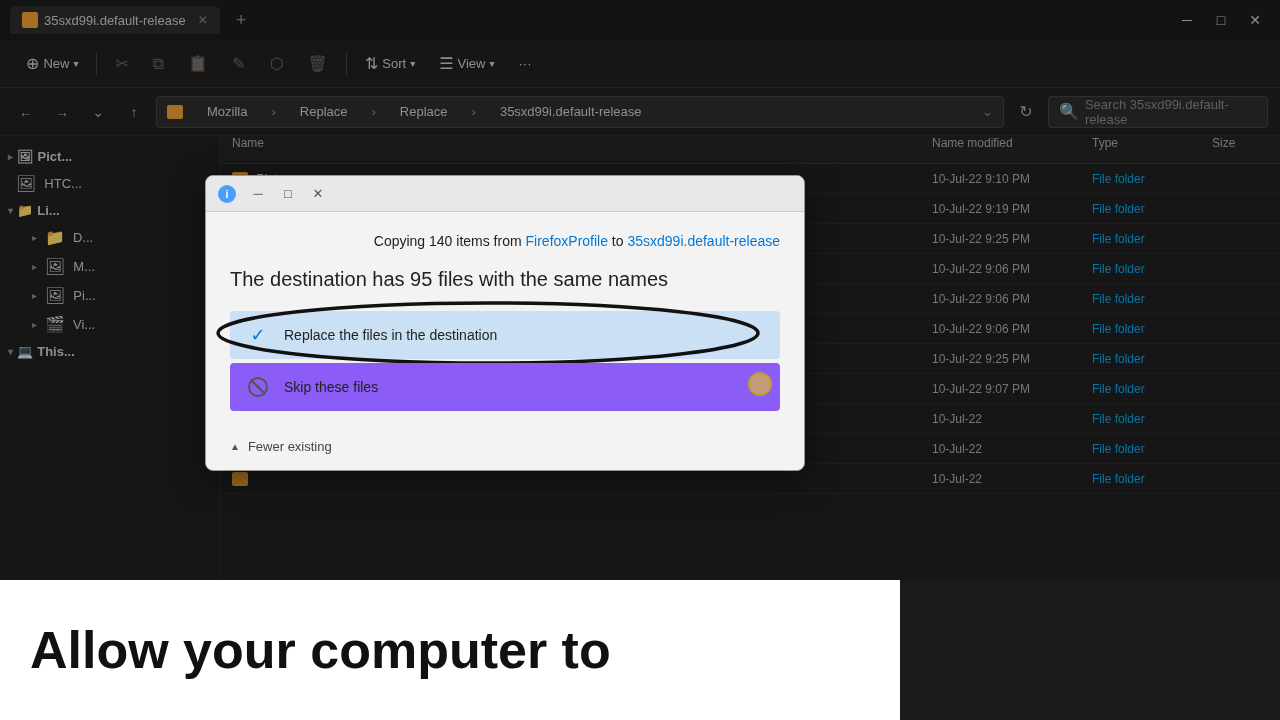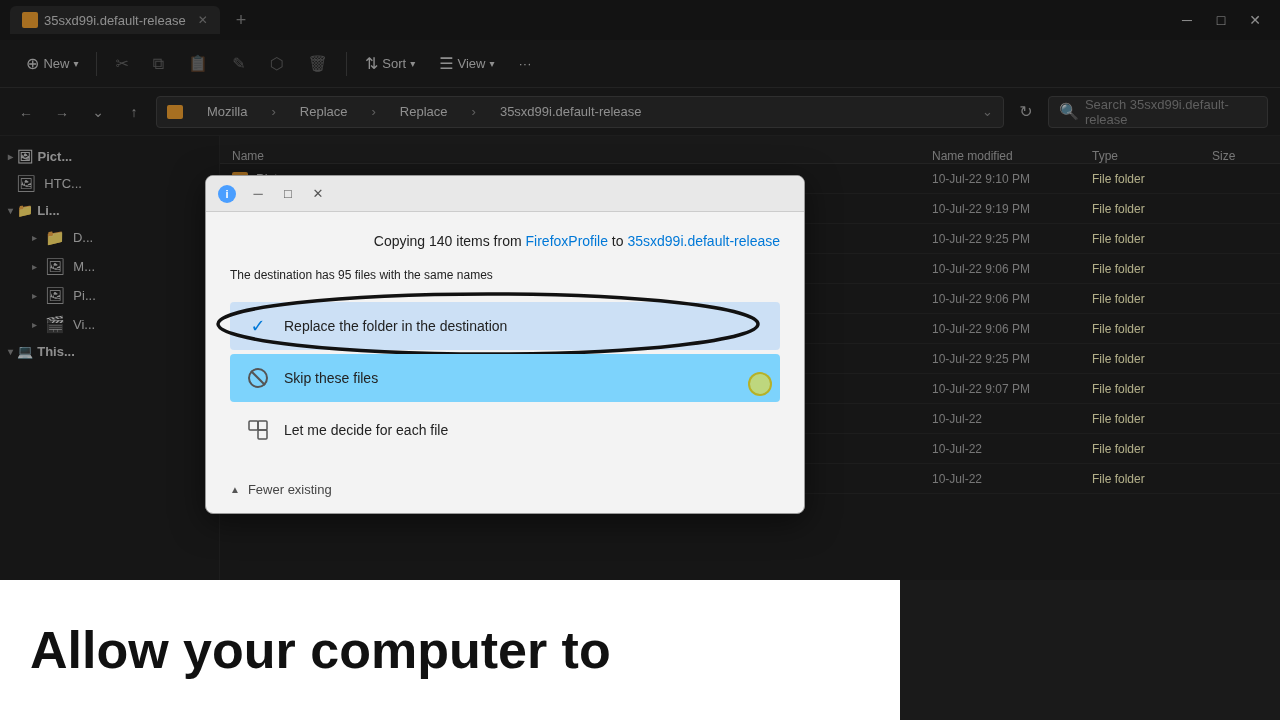--- a/index.html
+++ b/index.html
@@ -209,21 +209,21 @@
     .file-list {
       flex: 1;
       background: #202020;
       overflow: hidden;
     }
     .file-list-header {
       display: flex;
       background: #252525;
       border-bottom: 1px solid #333;
       height: 28px;
-      align-items: flex-end;
+      align-items: flex-start;
     }
     .col-header {
       padding: 0 12px;
       color: #aaa;
       font-size: 12px;
       cursor: pointer;
     }
     .col-name { flex: 1; }
     .col-date { width: 160px; }
     .col-type { width: 120px; }
@@ -245,21 +245,21 @@
     }
     .file-date {
       width: 160px;
       padding: 0 12px;
       color: #aaa;
       font-size: 12px;
     }
     .file-type {
       width: 120px;
       padding: 0 12px;
-      color: #fef9c3;
+      color: #0ea5e9;
       font-size: 12px;
     }
     .file-size {
       width: 80px;
       padding: 0 12px;
       color: #aaa;
       font-size: 12px;
     }
     .folder-icon {
       width: 16px;
@@ -340,21 +340,21 @@
       color: #222;
       margin-bottom: 16px;
       line-height: 1.4;
       text-align: right;
     }
     .dialog-copy-info a {
       color: #0078d7;
       text-decoration: none;
     }
     .dialog-dest-info {
-      font-size: 12px;
+      font-size: 20px;
       color: #222;
       margin-bottom: 20px;
     }
 
     
     .option-item {
       display: flex;
       align-items: center;
       gap: 12px;
       padding: 10px 14px;
@@ -362,21 +362,21 @@
       cursor: pointer;
       margin-bottom: 4px;
       font-size: 14px;
       color: #222;
       position: relative;
     }
     .option-replace {
       background: #cce0f5;
     }
     .option-skip {
-      background: #7dd3fc;
+      background: #8b5cf6;
     }
     .option-icon {
       width: 28px;
       height: 28px;
       display: flex;
       align-items: center;
       justify-content: center;
       font-size: 18px;
       flex-shrink: 0;
     }
@@ -660,48 +660,38 @@
     <div class="dialog-copy-info">
       <span>Copying 140 items from </span><a href="#" style="color:#0078d7">FirefoxProfile</a><span> to </span><a href="#" style="color:#0078d7">35sxd99i.default-release</a>
     </div>
     <div class="dialog-dest-info">The destination has 95 files with the same names</div>
 
     <div style="position:relative; margin-bottom: 4px;">
       <div class="option-item option-replace">
         <div class="option-icon">
           <span class="option-check">✓</span>
         </div>
-        <span>Replace the folder in the destination</span>
+        <span>Replace the files in the destination</span>
       </div>
 
       <svg style="position:absolute; top:-14px; left:-22px; width:560px; height:72px; pointer-events:none;" viewBox="0 0 560 72">
         <ellipse cx="280" cy="36" rx="270" ry="30" fill="none" stroke="#111" stroke-width="3.5"></ellipse>
       </svg>
     </div>
 
     <div class="option-item option-skip">
       <div class="option-icon">
         <svg width="22" height="22" viewBox="0 0 22 22" fill="none">
           <circle cx="11" cy="11" r="9" stroke="#555" stroke-width="2" fill="none"></circle>
           <line x1="4" y1="4" x2="18" y2="18" stroke="#555" stroke-width="2"></line>
         </svg>
       </div>
       <span>Skip these files</span>
     </div>
 
-    <div class="option-item">
-      <div class="option-icon">
-        <svg width="22" height="22" viewBox="0 0 22 22" fill="none">
-          <rect x="2" y="2" width="9" height="9" rx="1" stroke="#555" stroke-width="1.5" fill="none"></rect>
-          <rect x="11" y="11" width="9" height="9" rx="1" stroke="#555" stroke-width="1.5" fill="none"></rect>
-          <rect x="11" y="2" width="9" height="9" rx="1" stroke="#555" stroke-width="1.5" fill="none"></rect>
-        </svg>
-      </div>
-      <span>Let me decide for each file</span>
-    </div>
   </div>
 
   <div class="dialog-footer">
     <span class="expand-chevron">▲</span>
     <span>Fewer existing</span>
   </div>
 </div>
 
 <div class="cursor-hint">
   <div class="cursor-circle"></div>

